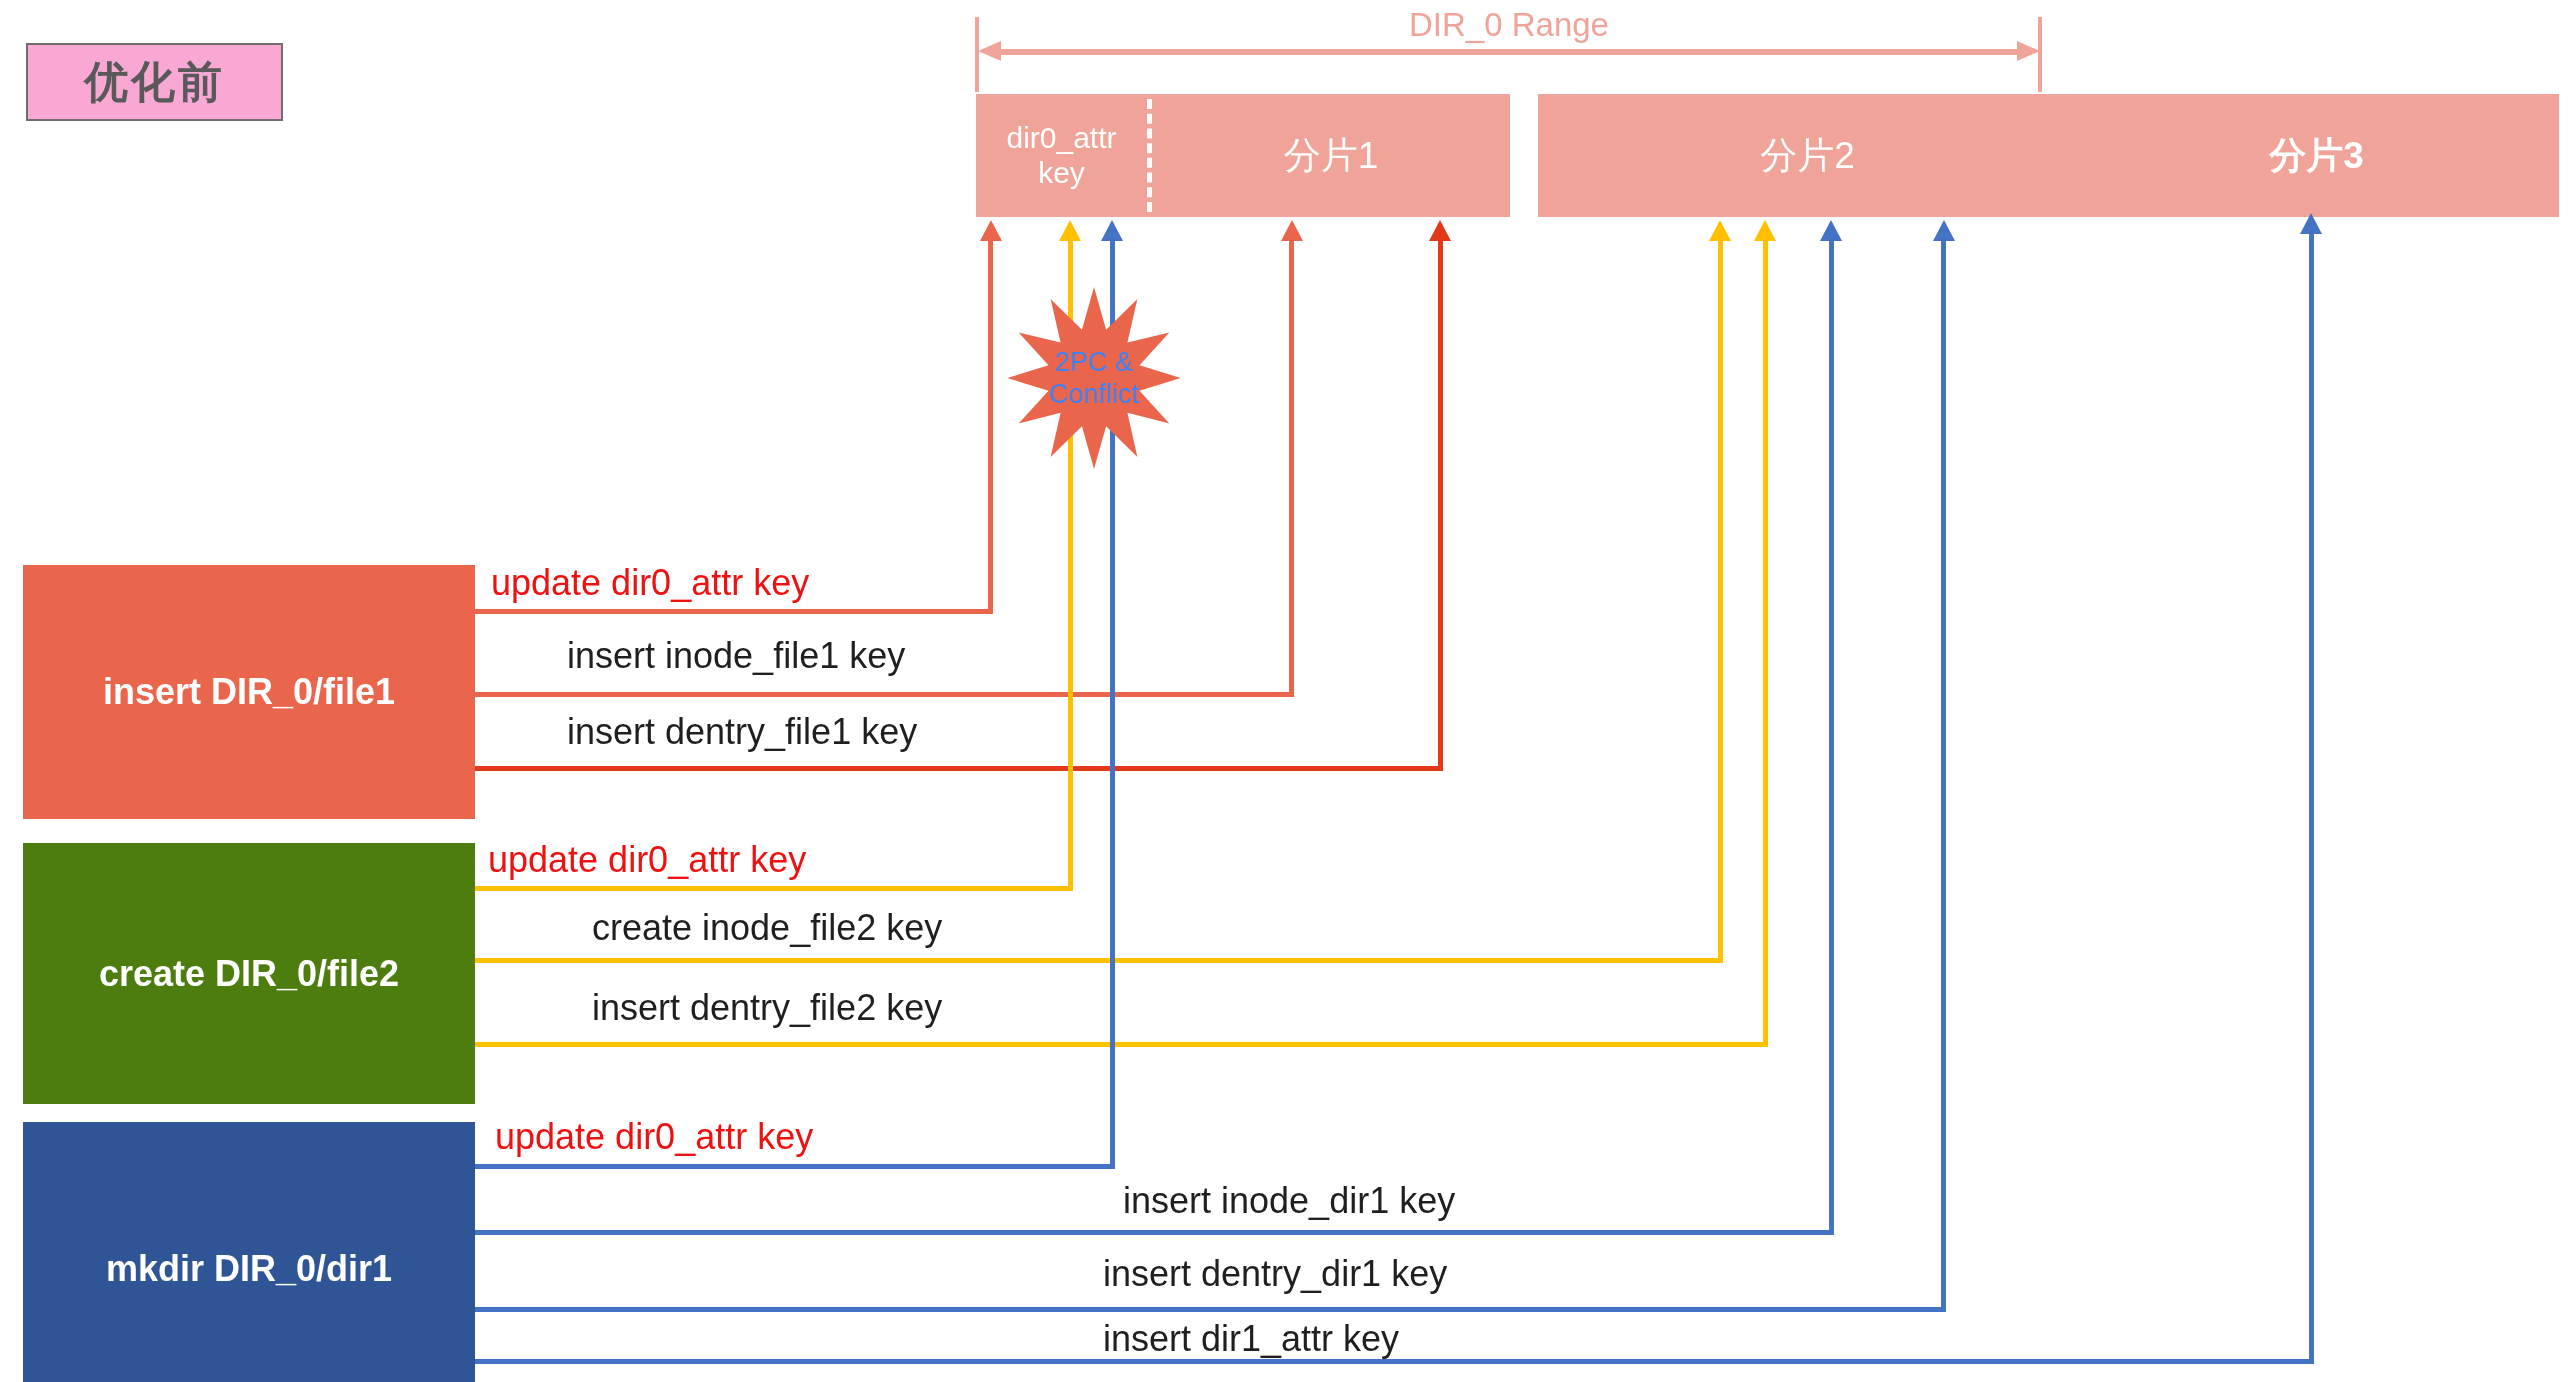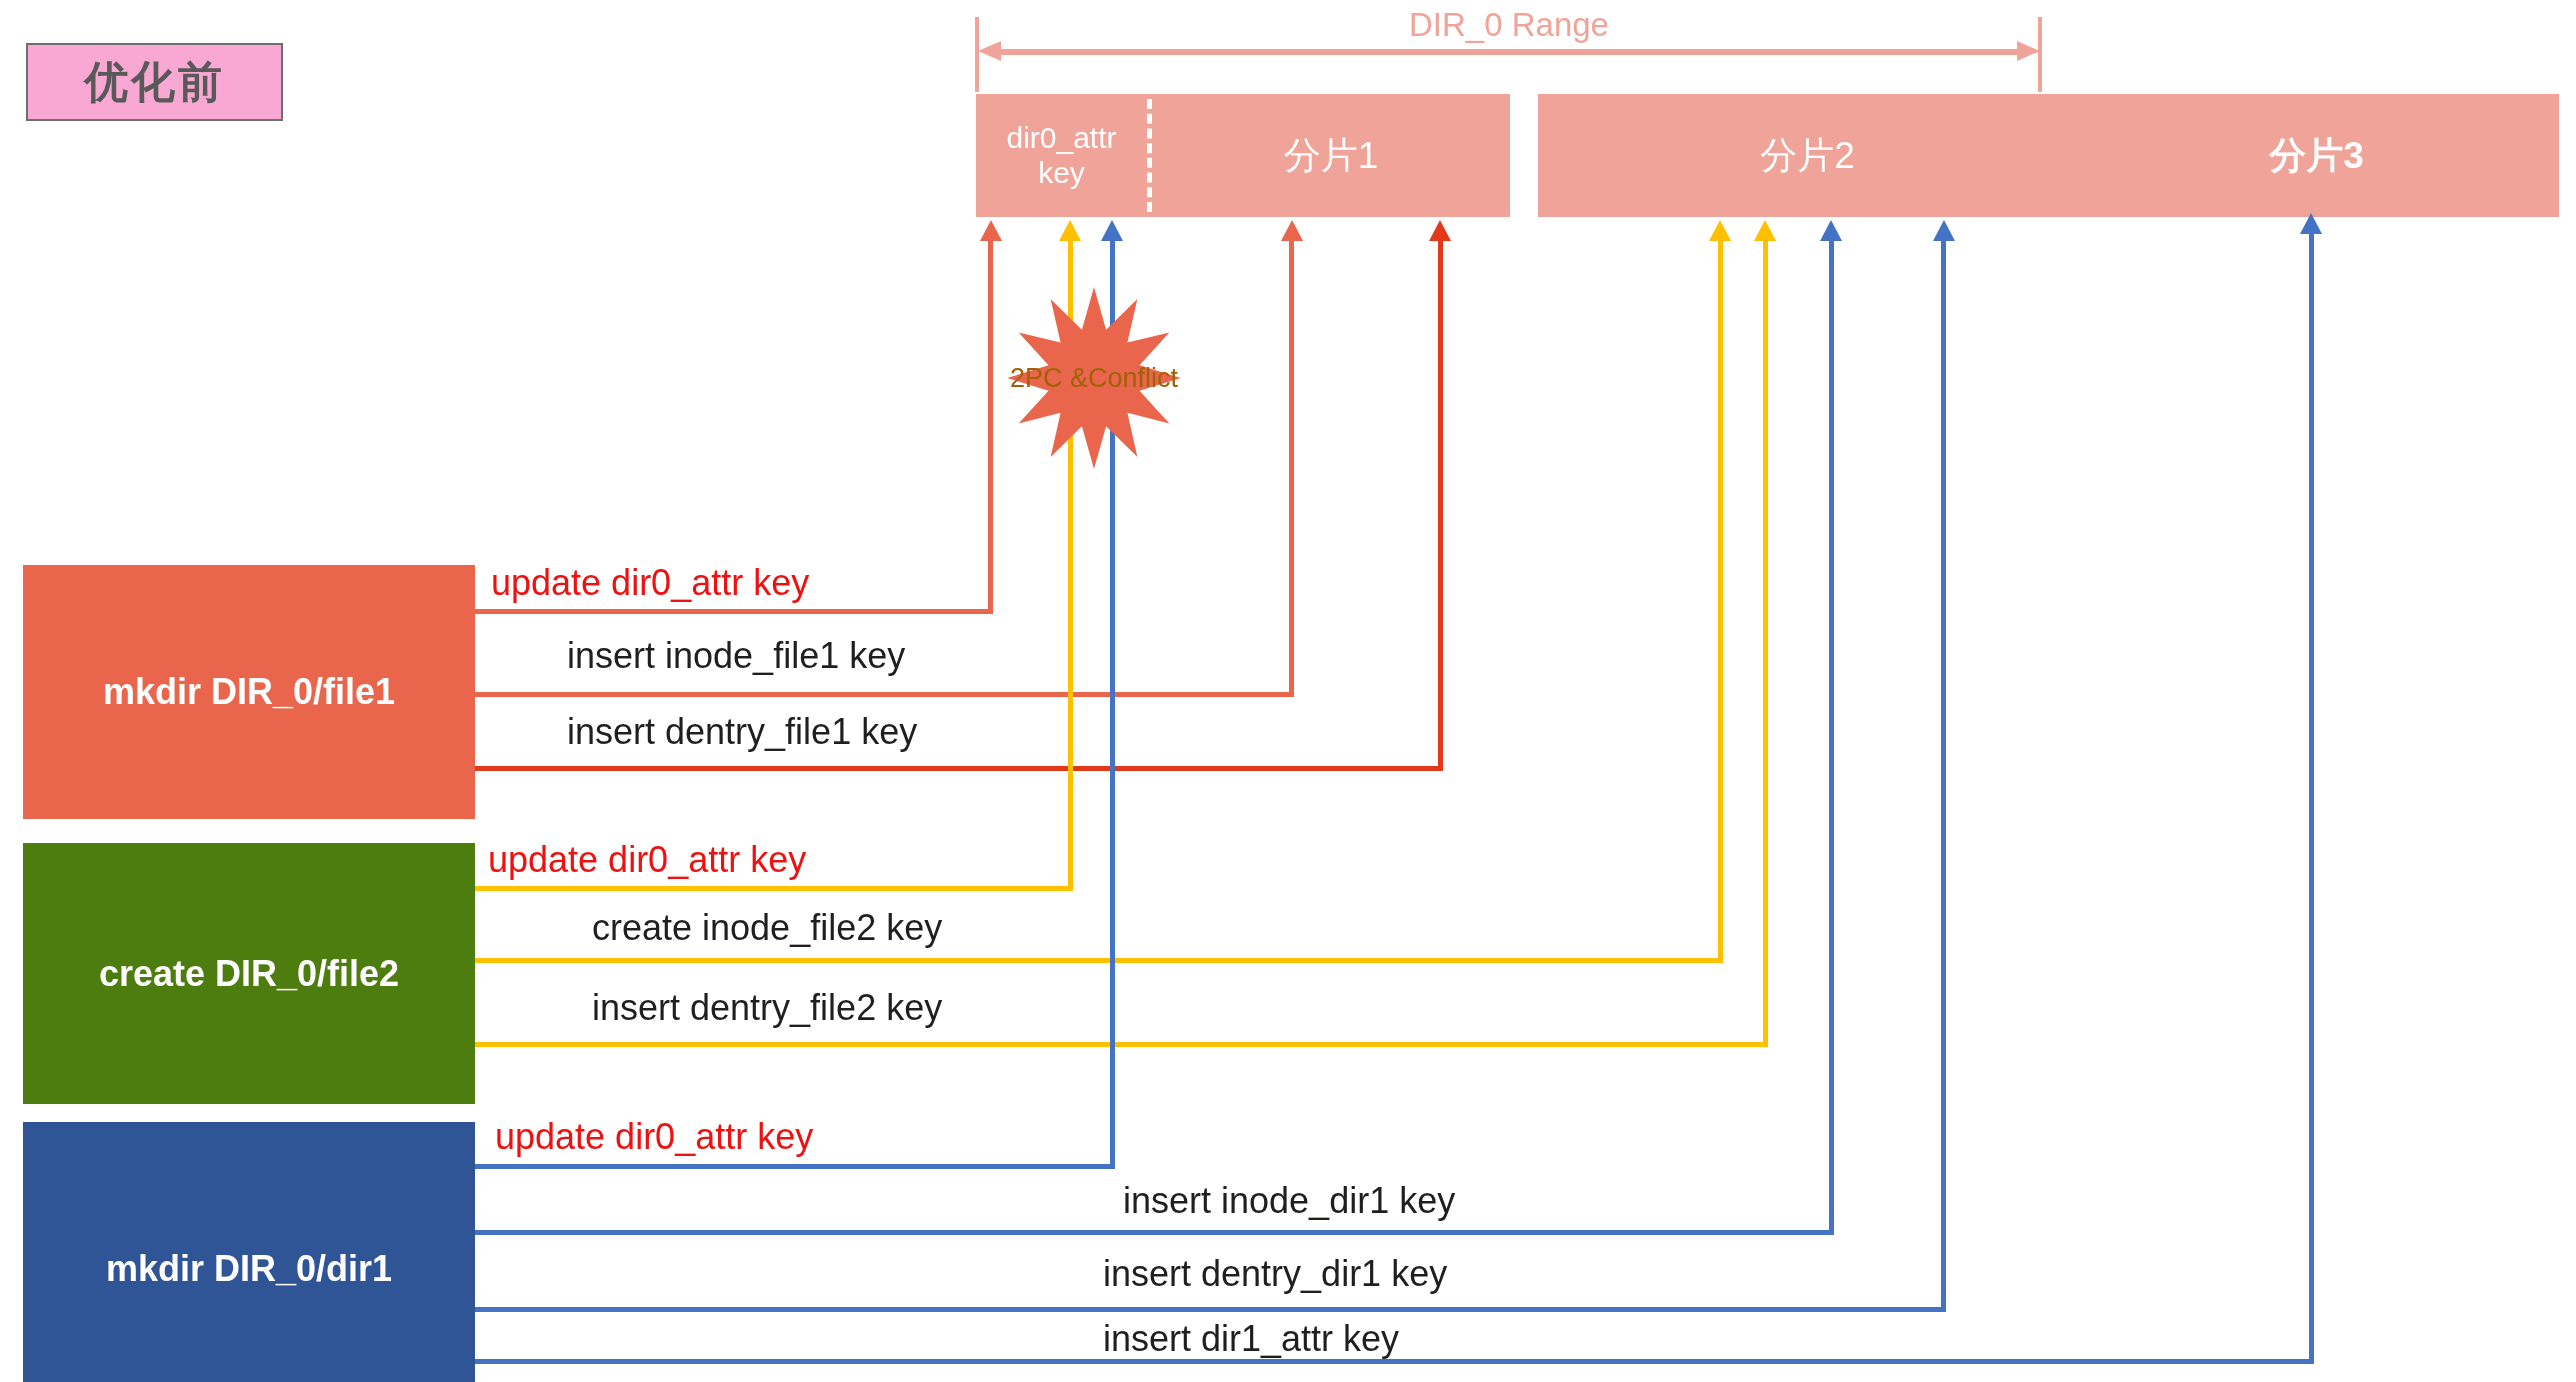--- a/index.html
+++ b/index.html
@@ -62,22 +62,22 @@
   .ahead.darkred{background:none;border-bottom:21.3px solid #e2391b;}
   .ahead.yellow{background:none;border-bottom:21.3px solid #ffc000;}
   .ahead.blue{background:none;border-bottom:21.3px solid #4472c4;}
   
   .step-label{position:absolute;font-size:36px;color:#1f1f1f;white-space:nowrap;z-index:3;}
   .step-label.red{color:#ee1111;}
   
   .burst{position:absolute;left:1003px;top:284px;width:182px;height:188px;z-index:4;}
   .burst-text{
     position:absolute;left:1003px;top:284px;width:182px;height:188px;z-index:5;
-    display:flex;flex-direction:row;align-items:center;justify-content:center;
-    color:#a16207;font-size:27px;line-height:1.2;text-align:center;
+    display:flex;flex-direction:column;align-items:center;justify-content:center;
+    color:#3b82f6;font-size:27px;line-height:1.2;text-align:center;
   }
 </style>
 </head>
 <body>
 
 <div class="canvas">
 
   <div class="title-box">
     <span>优化前</span>
   </div>
@@ -99,21 +99,21 @@
     </div>
   </div>
   <div class="shard shard2">
     <span>分片2</span>
   </div>
   <div class="shard shard3">
     <span>分片3</span>
   </div>
 
   <div class="op-box op1">
-    <span>mkdir DIR_0/file1</span>
+    <span>insert DIR_0/file1</span>
   </div>
   <div class="op-box op2">
     <span>create DIR_0/file2</span>
   </div>
   <div class="op-box op3">
     <span>mkdir DIR_0/dir1</span>
   </div>
 
   <div class="hline coral" style="left:475px;top:609px;width:518px;"></div>
   <div class="vline coral" style="left:988px;top:237px;height:376px;"></div>

